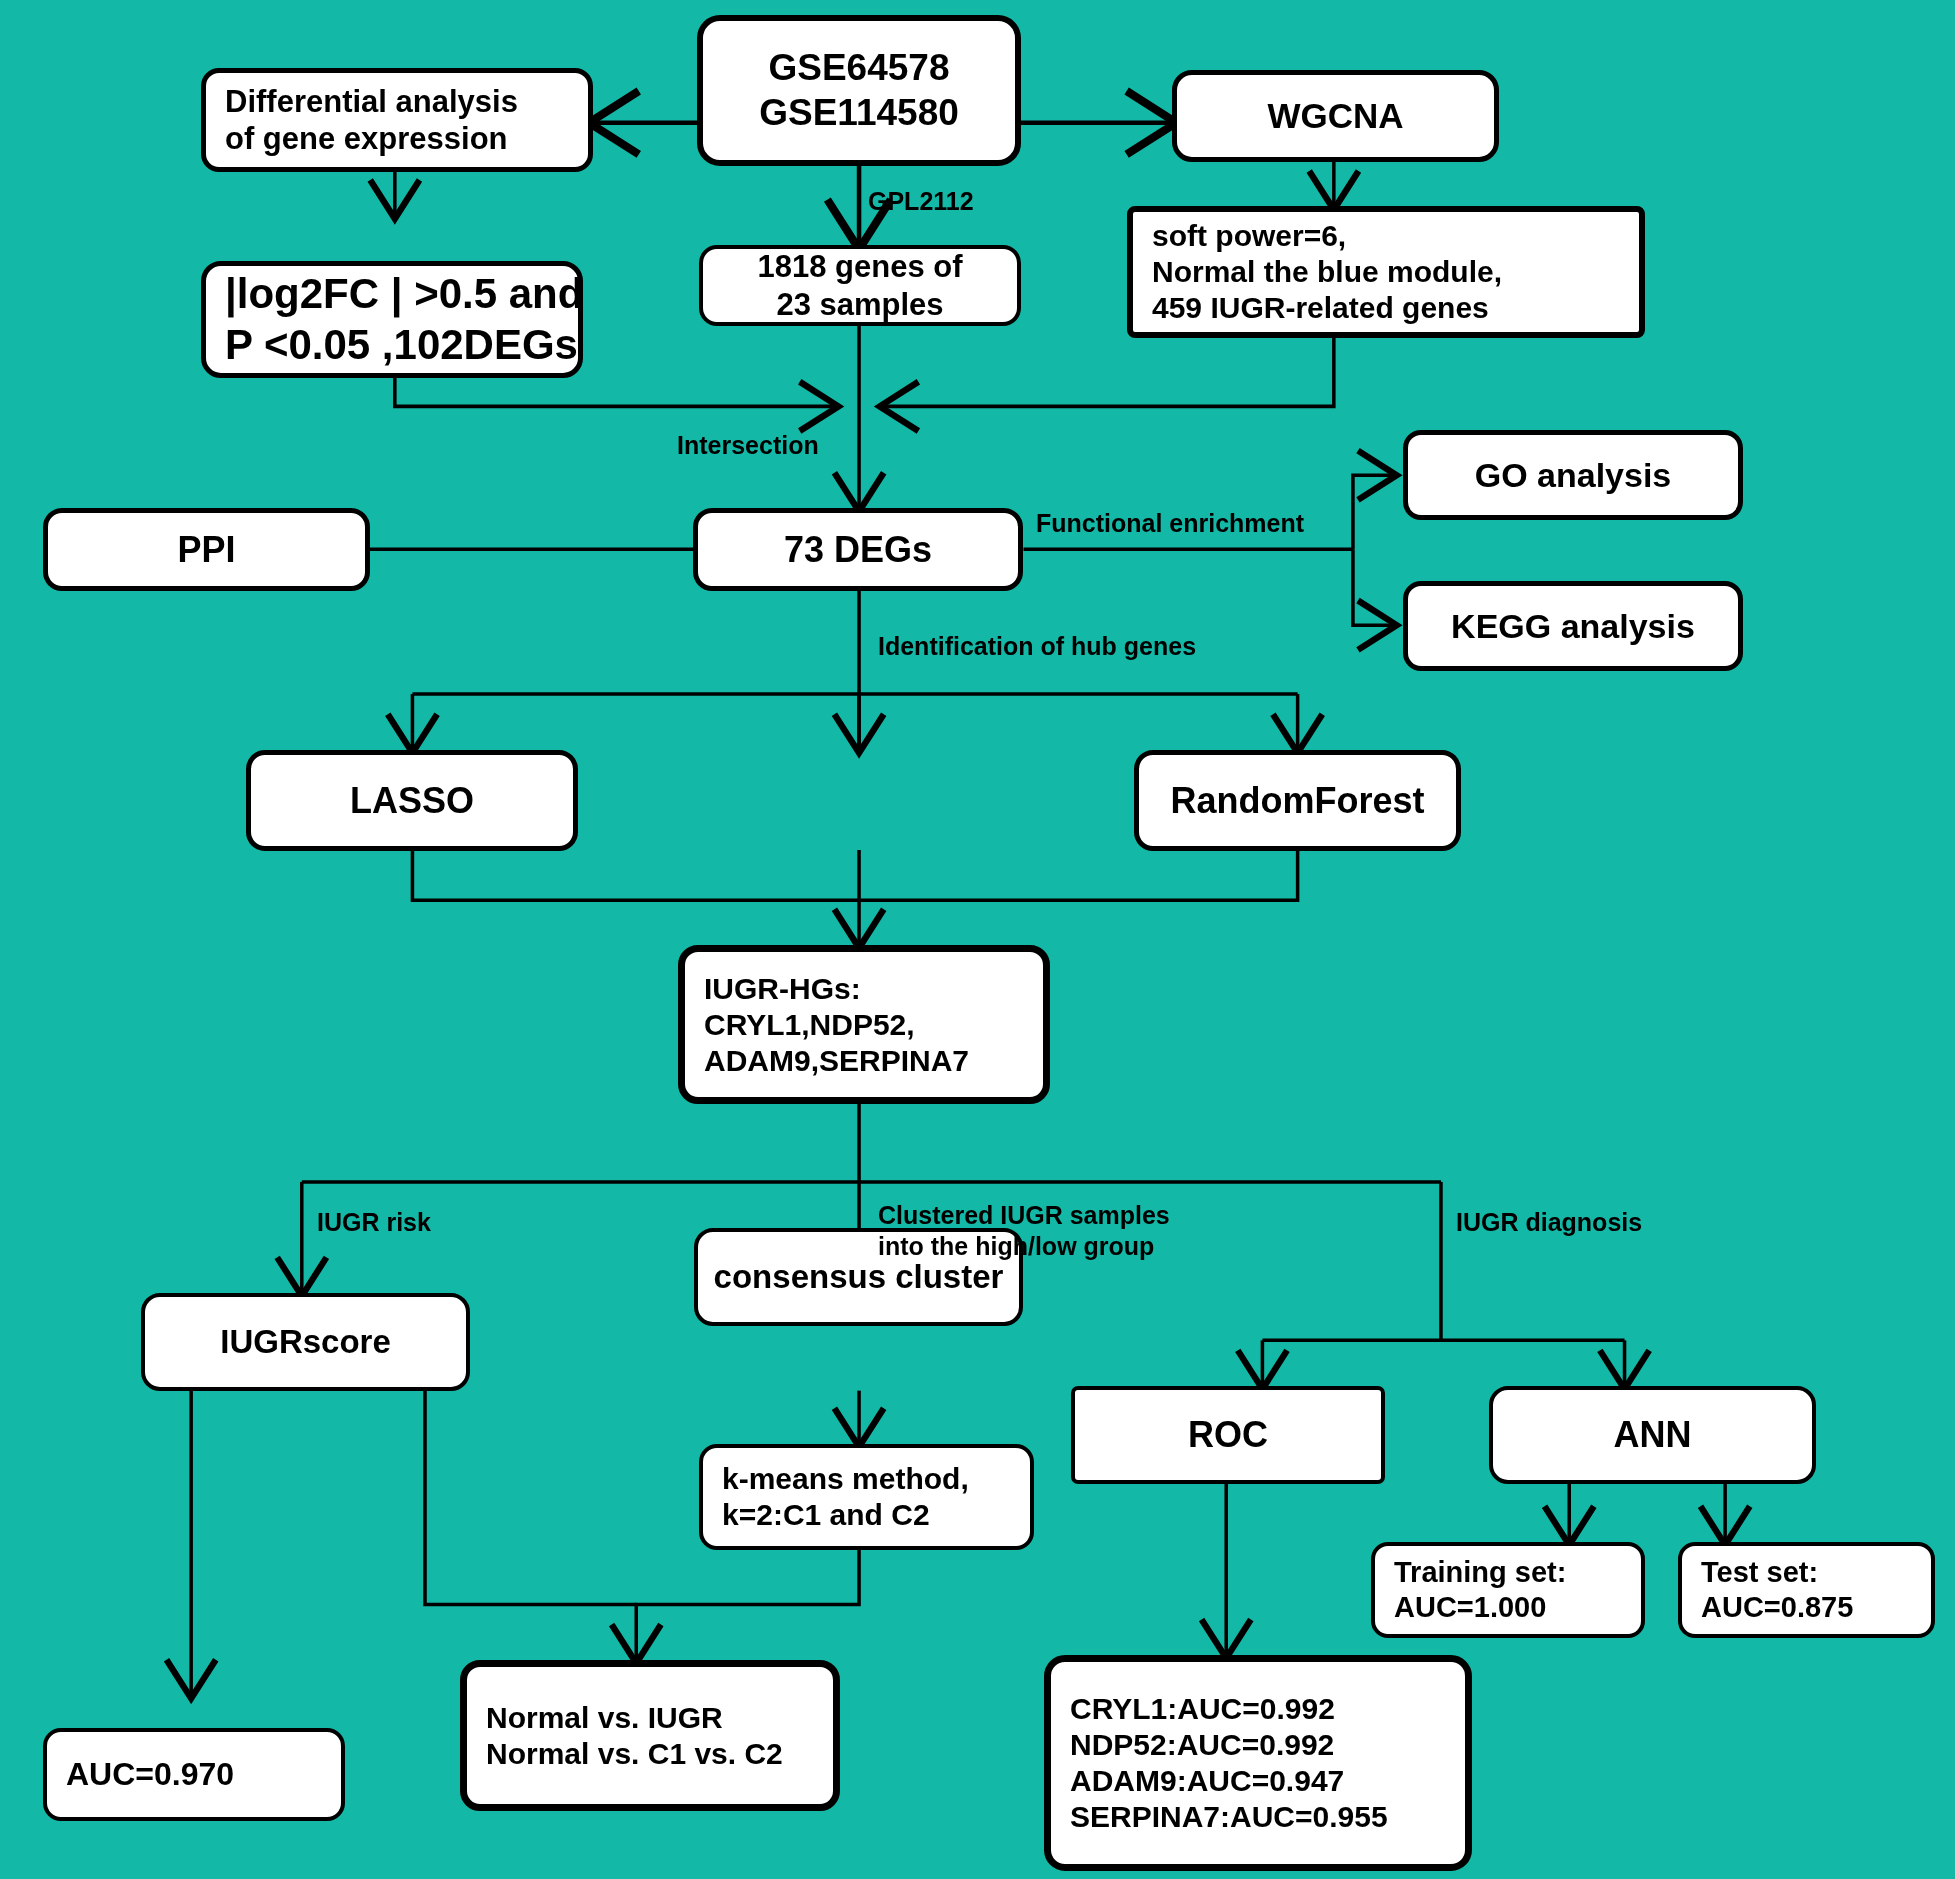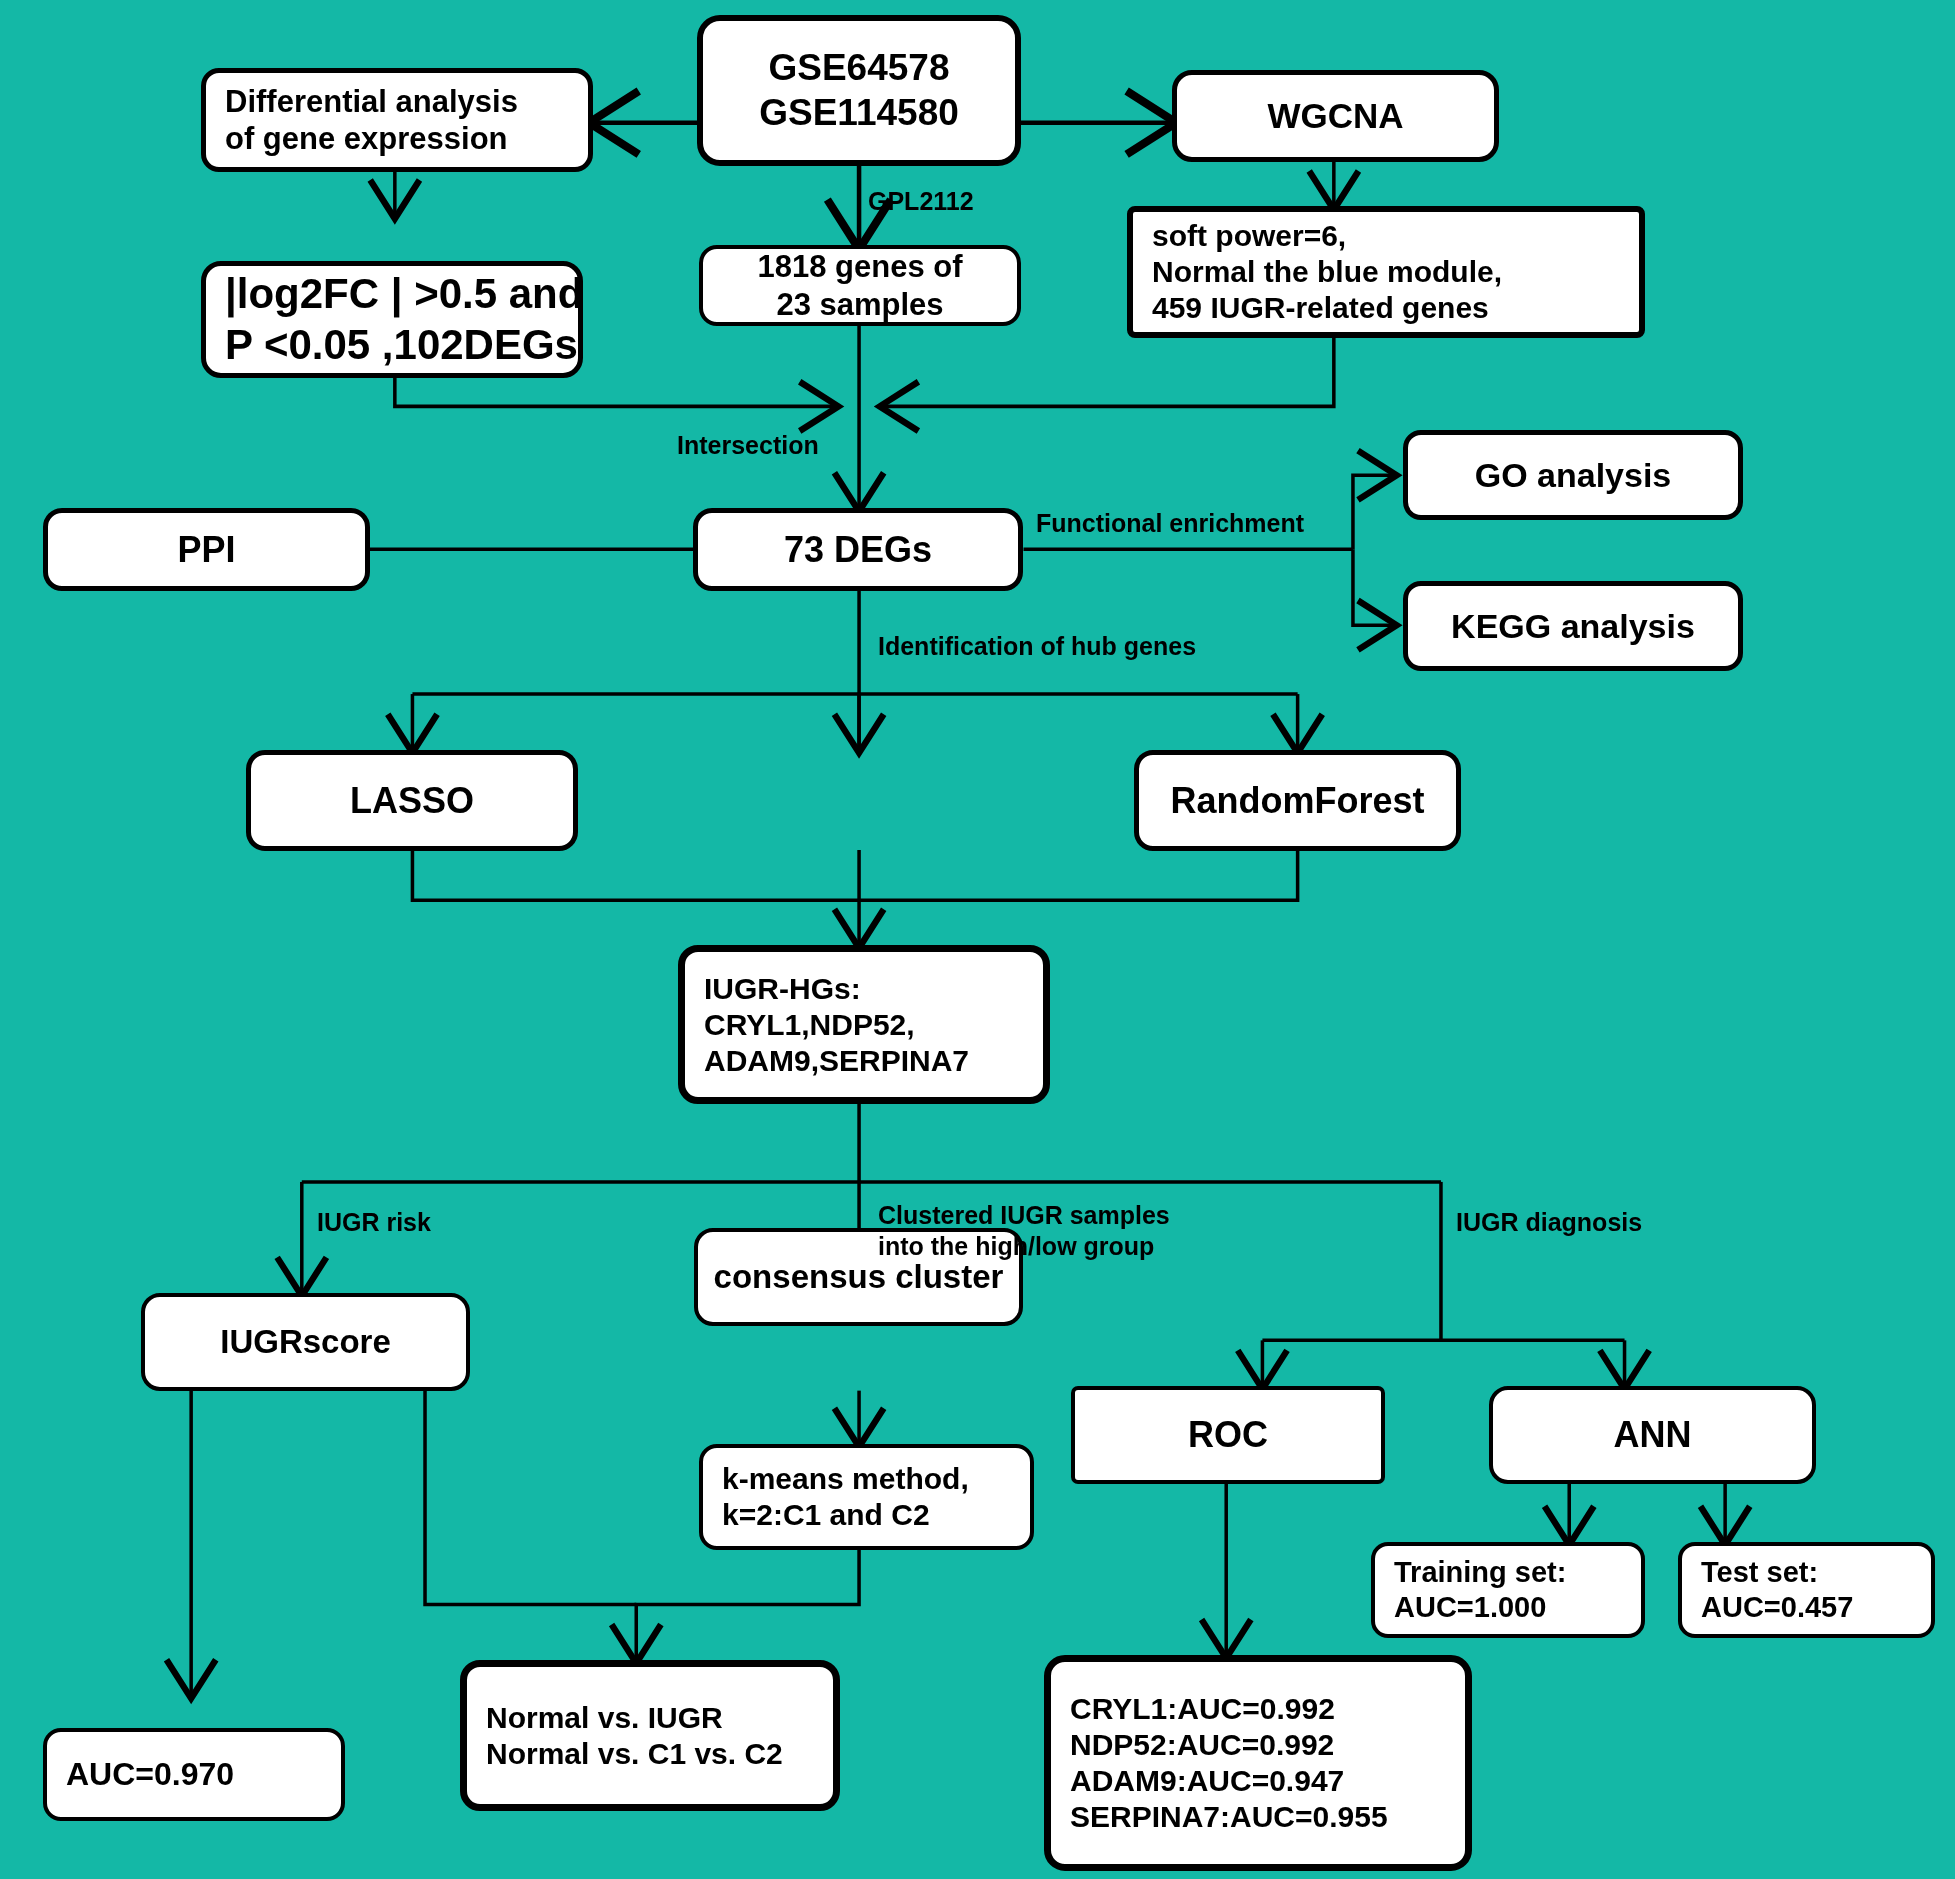--- a/index.html
+++ b/index.html
@@ -207,21 +207,21 @@
     <div class="ln">k=2:C1 and C2</div>
   </div>
 
   <div class="node left" style="left:1371px; top:1542px; width:274px; height:96px; font-size:29px; border-width:4.5px; border-radius:17px;">
     <div class="ln">Training set:</div>
     <div class="ln">AUC=1.000</div>
   </div>
 
   <div class="node left" style="left:1678px; top:1542px; width:257px; height:96px; font-size:29px; border-width:4.5px; border-radius:17px;">
     <div class="ln">Test set:</div>
-    <div class="ln">AUC=0.457</div>
+    <div class="ln">AUC=0.875</div>
   </div>
 
   <div class="node left" style="left:43px; top:1695px; width:302px; height:93px; font-size:32px; border-width:4.5px; border-radius:18px;margin-top:33px;">
     <div class="ln">AUC=0.970</div>
   </div>
 
   <div class="node left" style="left:460px; top:1660px; width:380px; height:151px; font-size:30px; border-width:7px; border-radius:20px;">
     <div class="ln">Normal  vs.  IUGR</div>
     <div class="ln">Normal vs. C1 vs. C2</div>
   </div>

